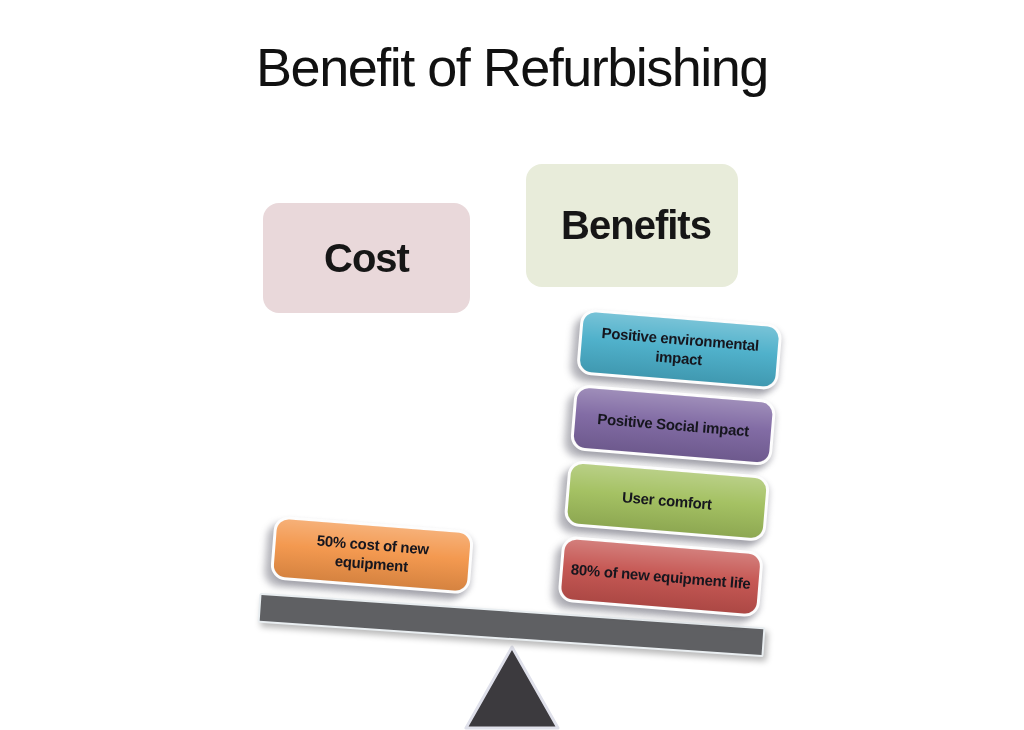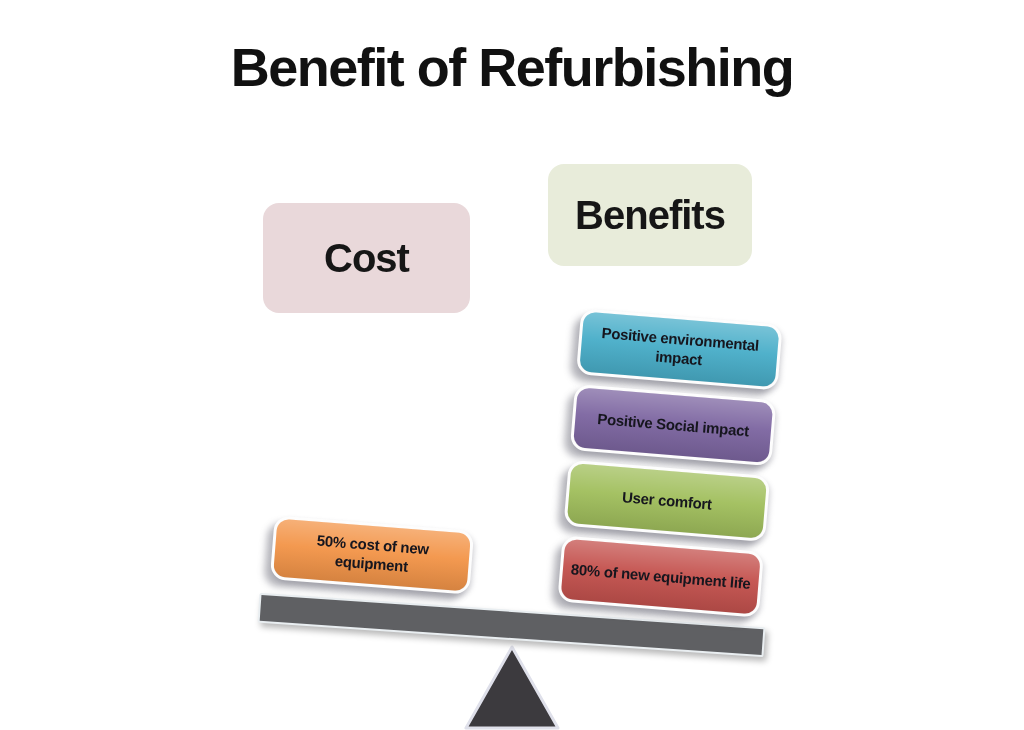--- a/index.html
+++ b/index.html
@@ -15,37 +15,37 @@
     overflow: hidden;
     font-family: "Liberation Sans", sans-serif;
   }
   .title {
     position: absolute;
     left: 0;
     right: 0;
     top: 36px;
     text-align: center;
     font-size: 54px;
-    font-weight: 700;
+    font-weight: 400;
     letter-spacing: -1.5px;
     color: #111111;
   }
   .hdr {
     position: absolute;
     border-radius: 16px;
     display: flex;
     align-items: center;
     justify-content: center;
     font-weight: bold;
     font-size: 40px;
     letter-spacing: -1px;
     color: #161616;
   }
   #cost-header   { left: 263px; top: 163px; width: 207px; height: 110px; margin-top: 40px; }
-  #benefits-header { left: 548px; top: 164px; width: 204px; height: 102px; }
+  #benefits-header { left: 526px; top: 164px; width: 204px; height: 123px; padding-left: 8px; }
 
   
   .pill {
     position: relative;
     box-sizing: border-box;
     border: 3px solid #fdfdfd;
     border-radius: 15px;
     display: flex;
     align-items: center;
     justify-content: center;

